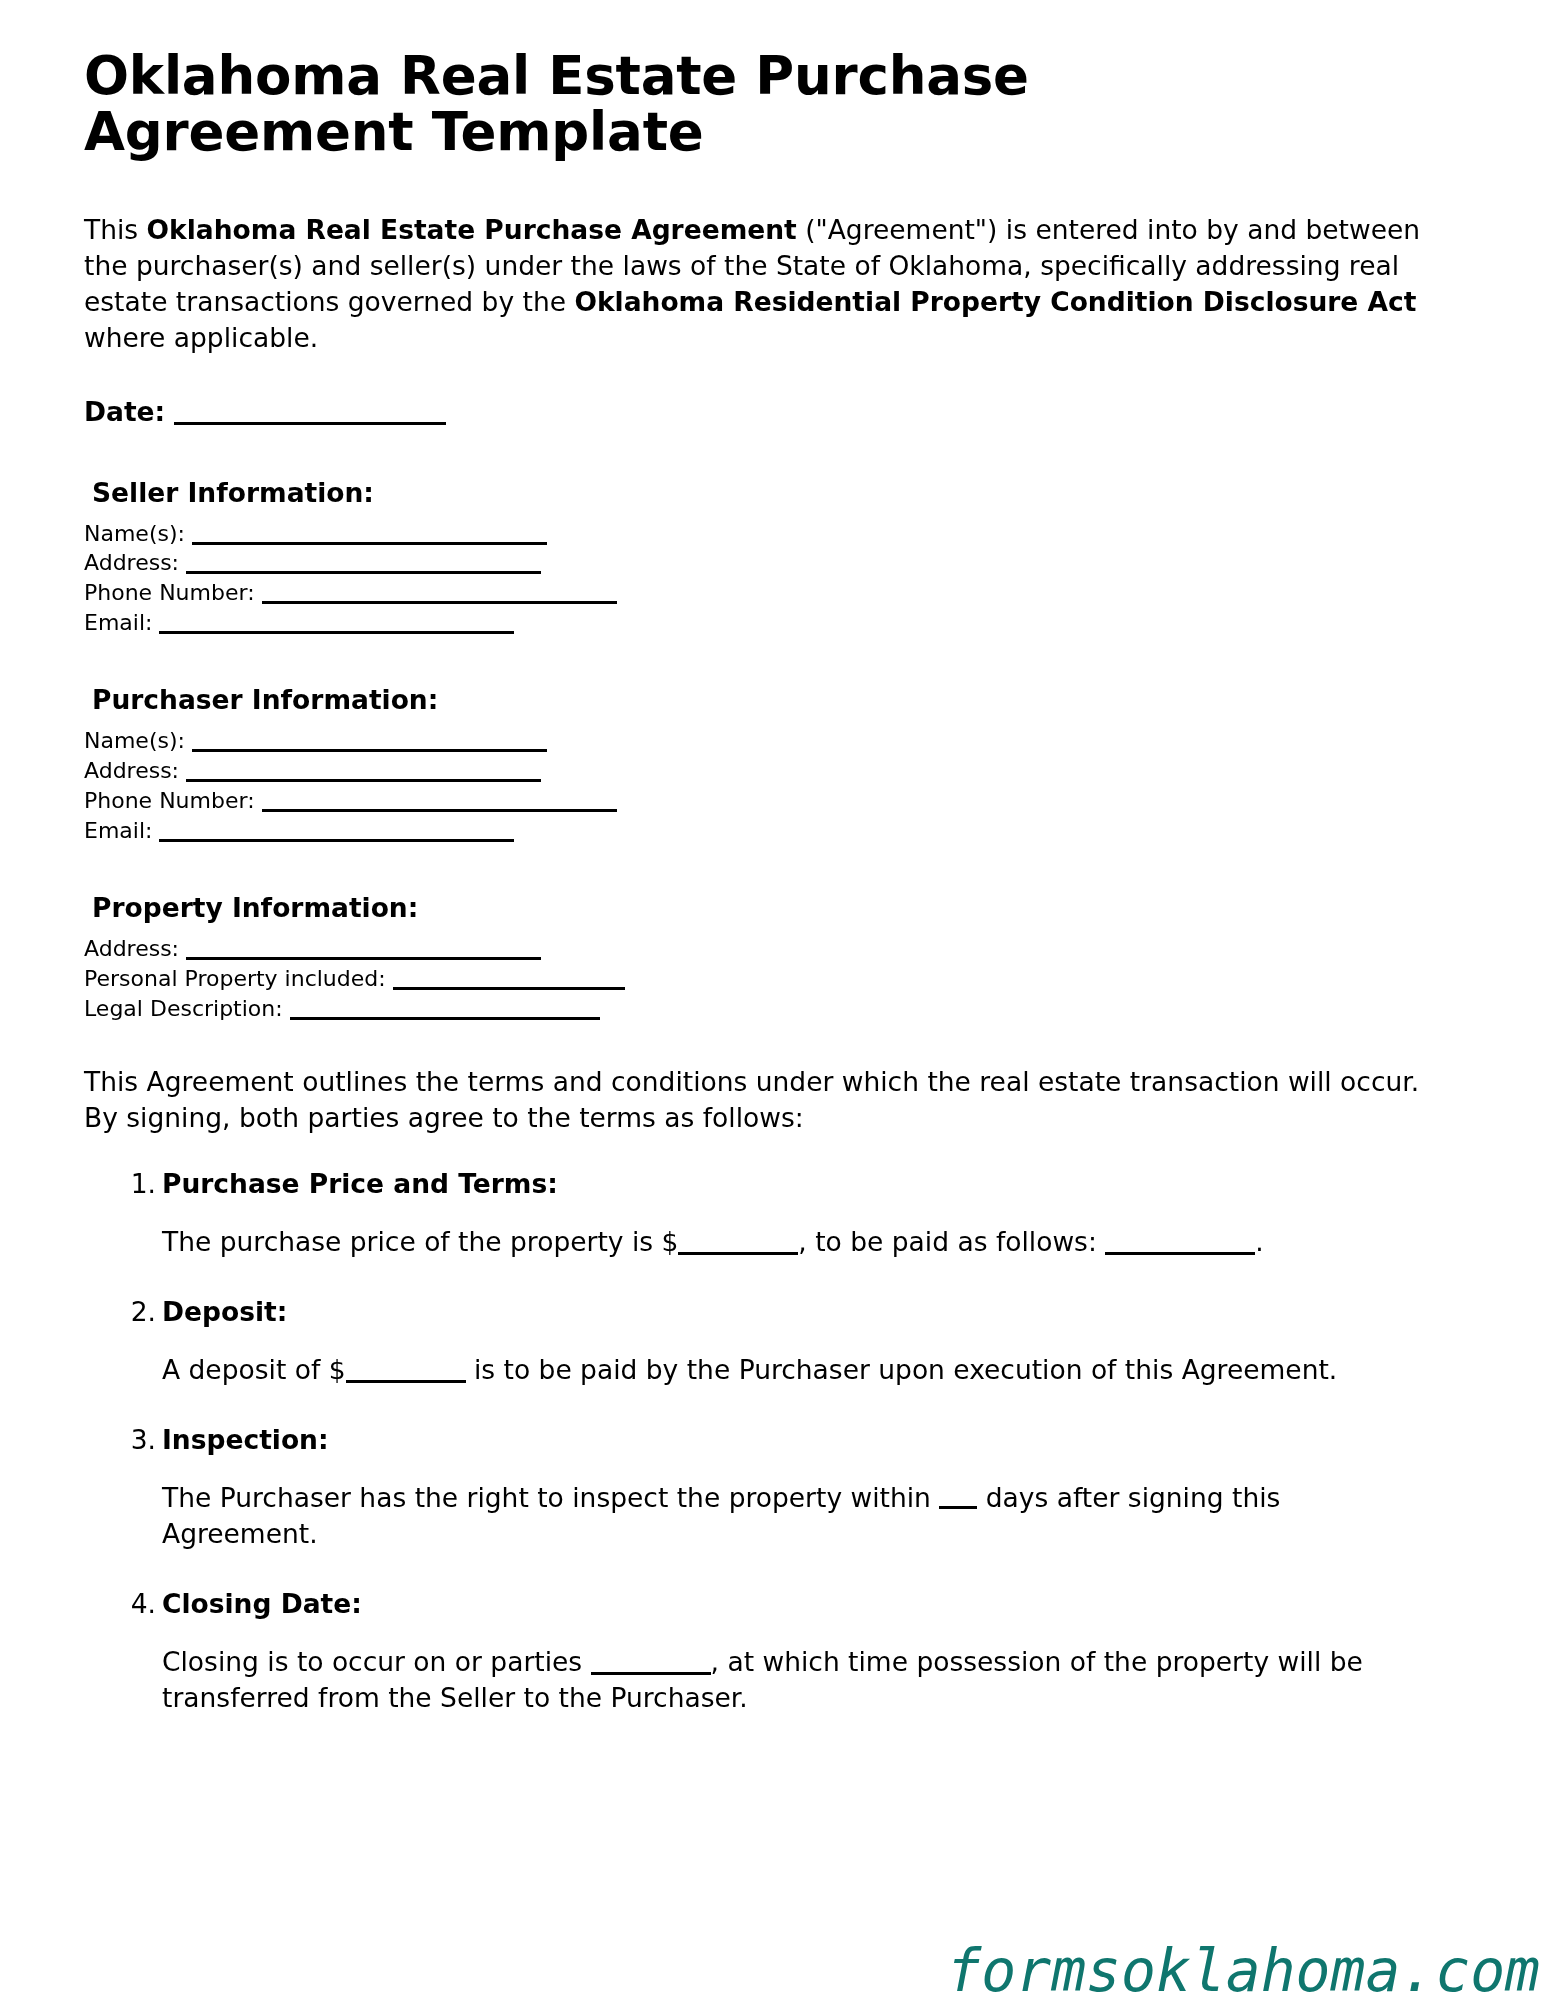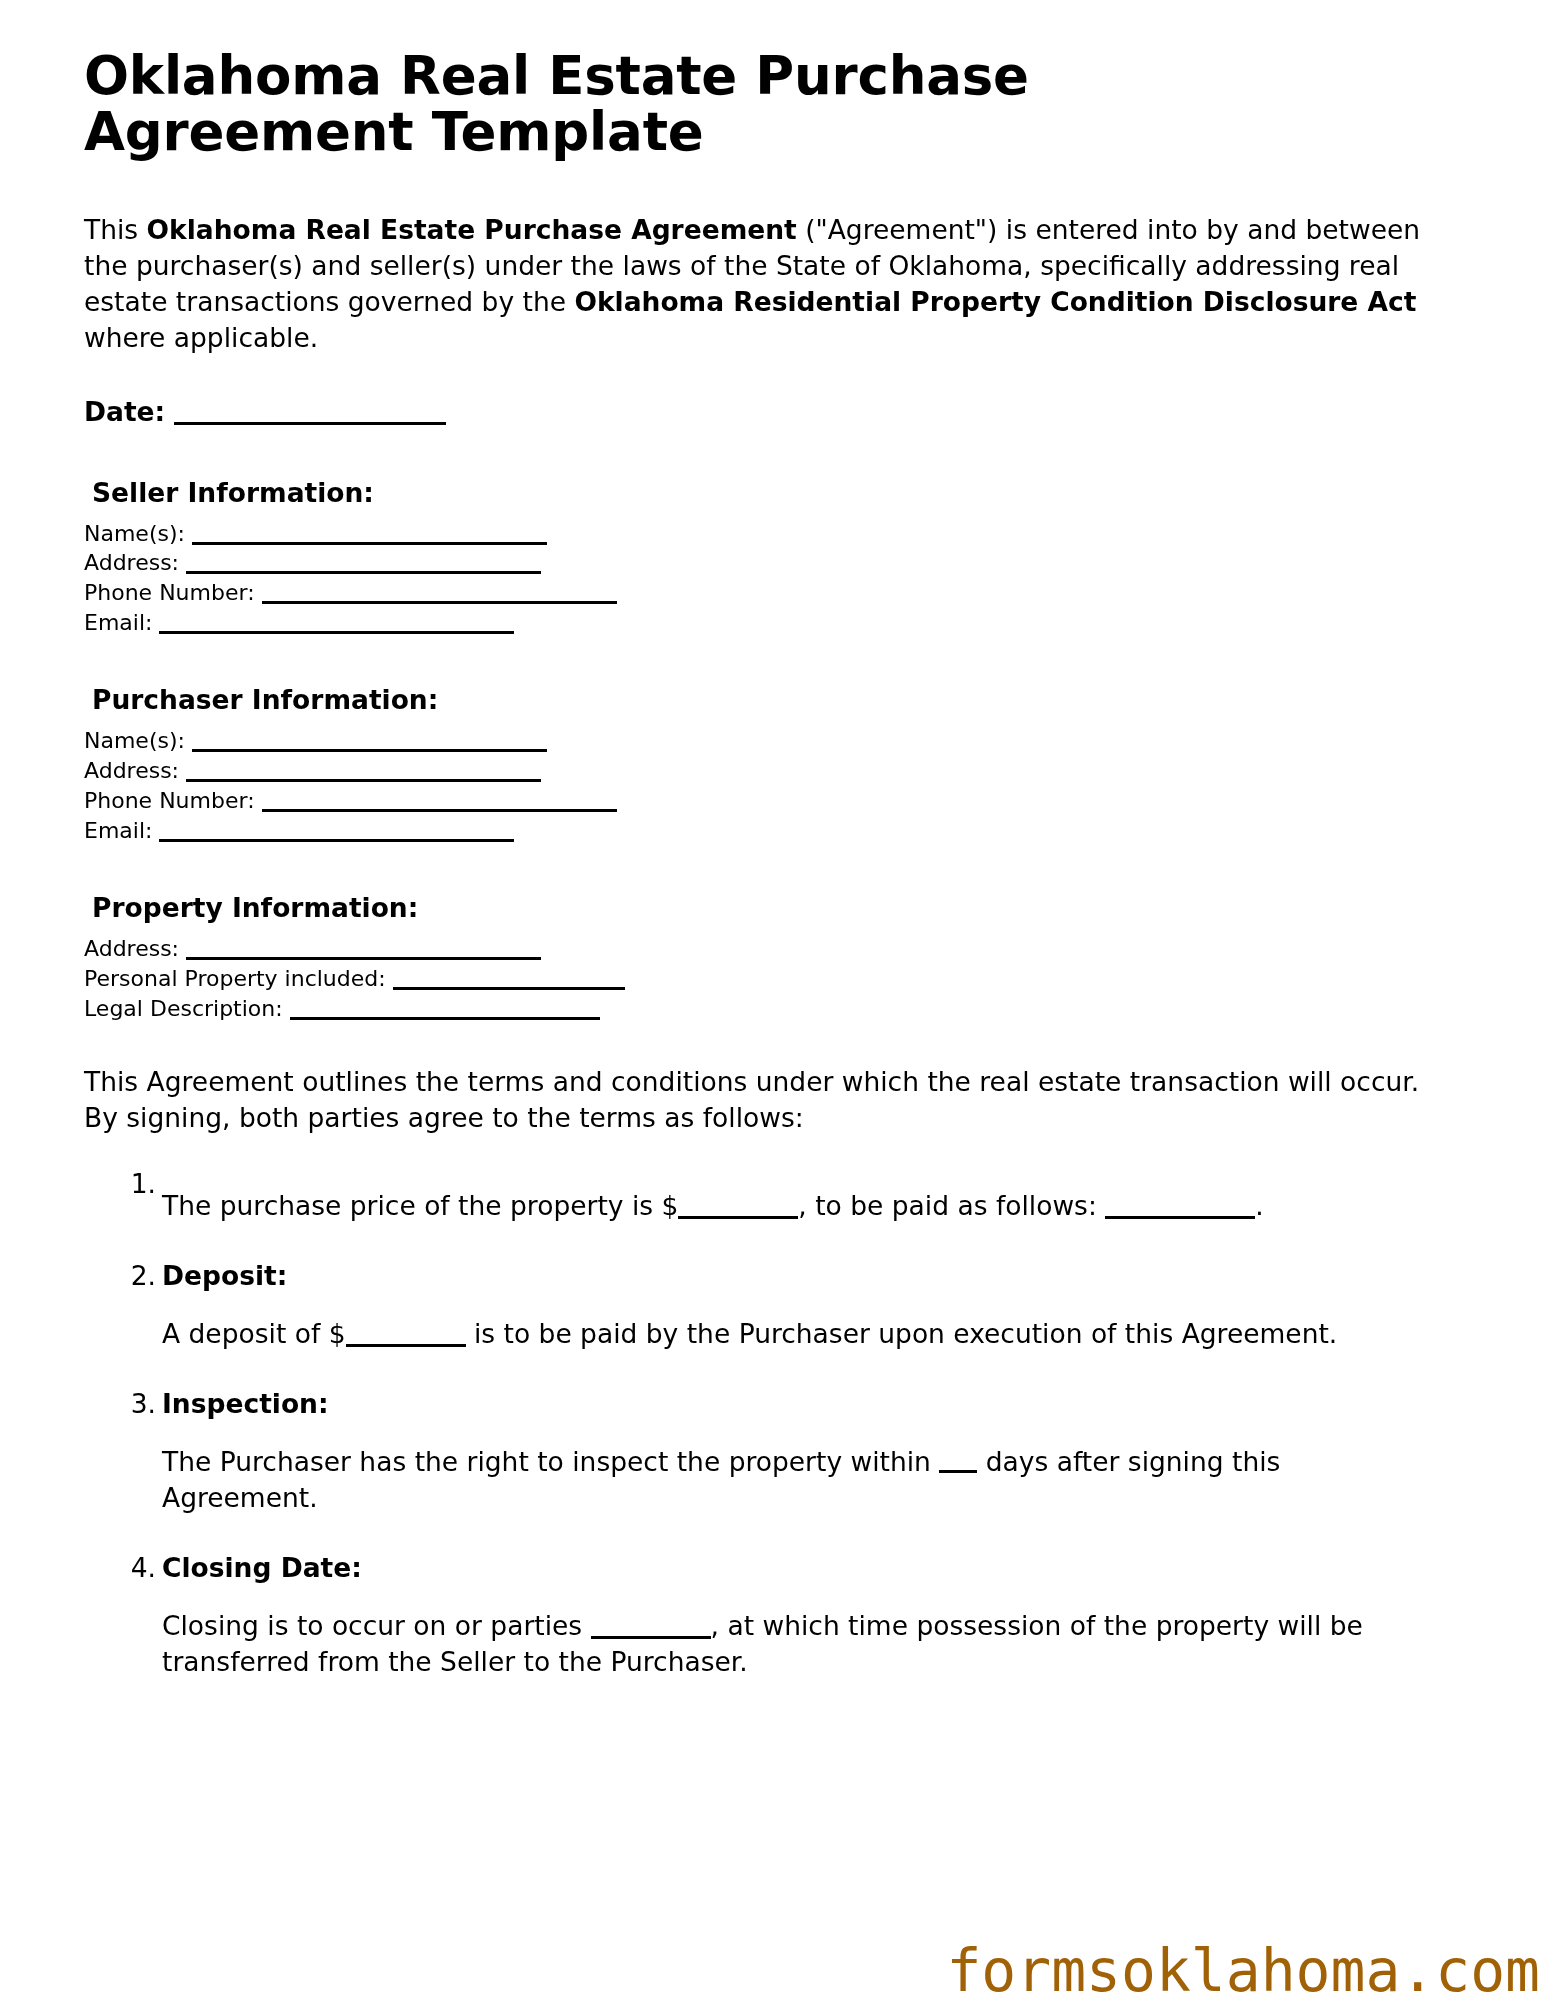--- a/index.html
+++ b/index.html
@@ -137,22 +137,23 @@
 
   
   .footer-mark {
     position: absolute;
     right: 16px;
     bottom: 14px;
     font-family: "DejaVu Sans Mono", monospace;
     font-size: 58px;
     line-height: 1;
     letter-spacing: 0px;
-    color: #a16207;
+    color: #0f766e;
     white-space: nowrap;
+    font-style: italic;
   }
 </style>
 </head>
 <body>
 
 <div class="page">
   <div class="content">
 
     <h1 class="doc-title">Oklahoma Real Estate Purchase Agreement Template</h1>
 
@@ -182,20 +183,21 @@
       <p class="info-row"><span>Personal Property included:</span> <span class="blank blank-xl"></span></p>
       <p class="info-row"><span>Legal Description:</span> <span class="blank blank-3xl"></span></p>
     </div>
 
     <p class="mid-para">This Agreement outlines the terms and conditions under which the real estate transaction will occur. By signing, both parties agree to the terms as follows:</p>
 
     <ol class="terms">
 
       <li>
         <span class="li-num">1.</span>
+        <p class="li-title">Purchase Price and Terms:</p>
         <p class="li-body"><span>The purchase price of the property is $</span><span class="blank blank-md"></span><span>, to be paid as follows: </span><span class="blank blank-lg"></span><span>.</span></p>
       </li>
 
       <li>
         <span class="li-num">2.</span>
         <p class="li-title">Deposit:</p>
         <p class="li-body"><span>A deposit of $</span><span class="blank blank-md"></span><span> is to be paid by the Purchaser upon execution of this Agreement.</span></p>
       </li>
 
       <li>

